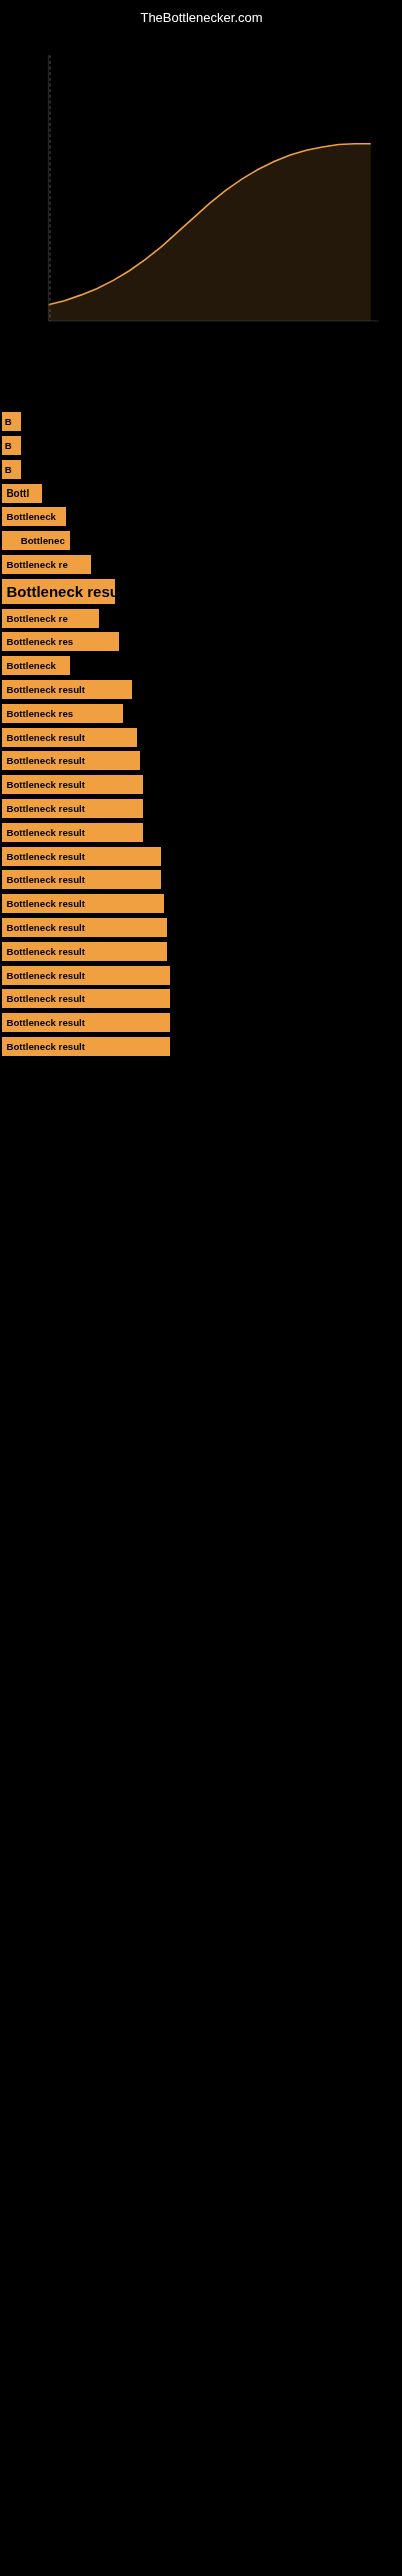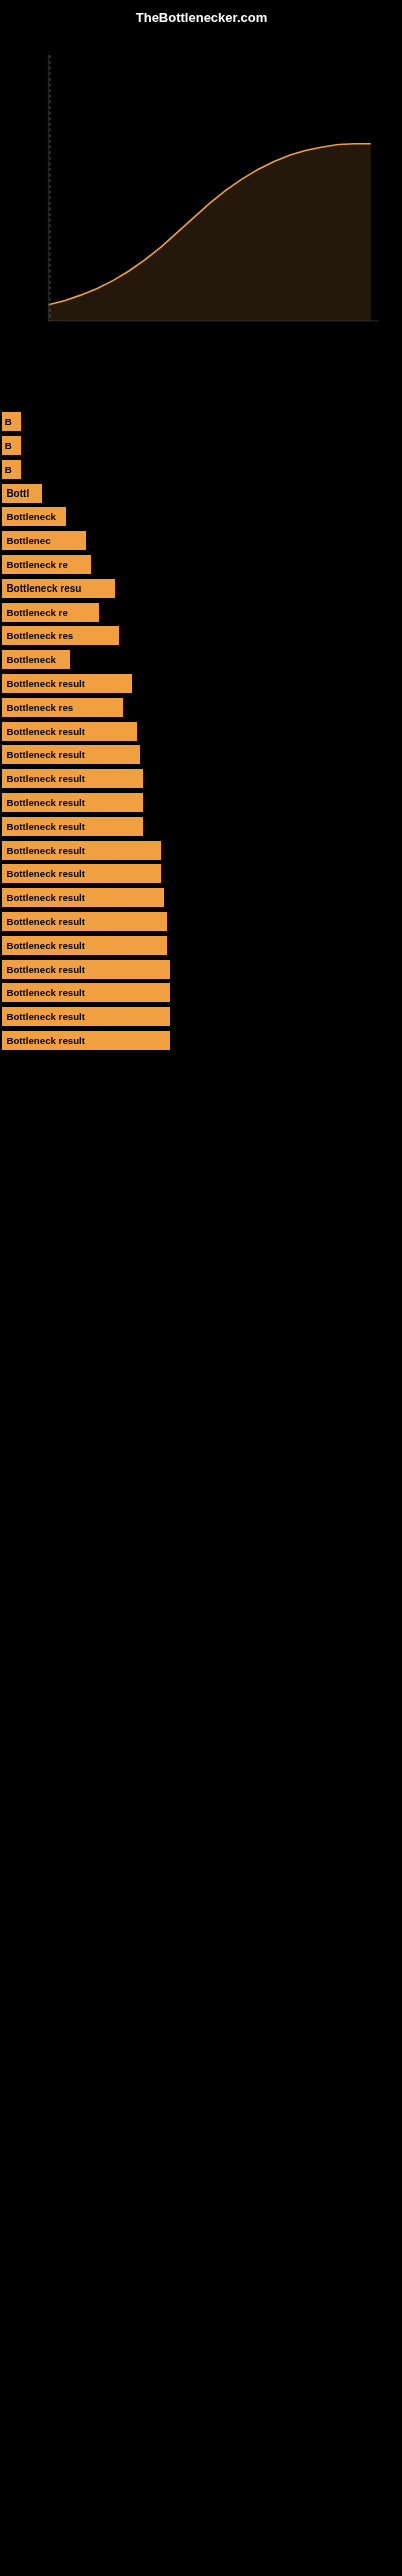--- a/index.html
+++ b/index.html
@@ -15,21 +15,21 @@
       font-family: Arial, sans-serif;
       position: relative;
       overflow-x: hidden;
     }
 
     .site-title {
       color: #ffffff;
       font-size: 13px;
       text-align: center;
       padding: 9.7px 0 6.4px 0;
-      font-weight: bold;
+      font-weight: normal;
     }
 
     .chart-area {
       width: 100%;
       height: 306px;
       background-color: #000000;
       position: relative;
     }
 
     .chart-svg {
@@ -84,23 +84,23 @@
 <div class="bottleneck-items-container">
 
   <div class="bottleneck-item item-1" style="visibility:hidden;height:24px;"></div>
   <div class="bottleneck-item item-2" style="visibility:hidden;height:24px;"></div>
 
   <div class="bottleneck-item" style="width:19.3px;overflow:hidden;font-size:9.7px;padding:4px 3.2px;margin:4.8px 1.6px;">B</div>
   <div class="bottleneck-item" style="width:19.3px;overflow:hidden;font-size:9.7px;padding:4px 3.2px;margin:4.8px 1.6px;">B</div>
   <div class="bottleneck-item" style="width:19.3px;overflow:hidden;font-size:9.7px;padding:4px 3.2px;margin:4.8px 1.6px;">B</div>
   <div class="bottleneck-item" style="width:40px;overflow:hidden;font-size:10px;padding:4px 4.8px;margin:4.8px 1.6px;">Bottl</div>
   <div class="bottleneck-item" style="width:64px;overflow:hidden;font-size:9.7px;padding:4px 4.8px;margin:4.8px 1.6px;">Bottleneck</div>
-  <div class="bottleneck-item" style="width:84px;overflow:hidden;font-size:9.7px;padding:4px 4.8px;margin:4.8px 1.6px;">Bottlenec</div>
+  <div class="bottleneck-item" style="width:68px;overflow:hidden;font-size:9.7px;padding:4px 4.8px;margin:4.8px 1.6px;text-align:right;">Bottlenec</div>
   <div class="bottleneck-item" style="width:89px;overflow:hidden;font-size:9.7px;padding:4px 4.8px;margin:4.8px 1.6px;">Bottleneck re</div>
-  <div class="bottleneck-item" style="width:113px;overflow:hidden;font-size:10px;padding:4px 4.8px;margin:4.8px 1.6px;">Bottleneck resu</div>
+  <div class="bottleneck-item" style="width:113px;overflow:hidden;font-size:15px;padding:4px 4.8px;margin:4.8px 1.6px;">Bottleneck resu</div>
   <div class="bottleneck-item" style="width:97px;overflow:hidden;font-size:9.7px;padding:4px 4.8px;margin:4.8px 1.6px;">Bottleneck re</div>
   <div class="bottleneck-item" style="width:117px;overflow:hidden;font-size:9.7px;padding:4px 4.8px;margin:4.8px 1.6px;">Bottleneck res</div>
   <div class="bottleneck-item" style="width:68px;overflow:hidden;font-size:9.7px;padding:4px 4.8px;margin:4.8px 1.6px;">Bottleneck</div>
   <div class="bottleneck-item" style="width:130px;overflow:hidden;font-size:9.7px;padding:4px 4.8px;margin:4.8px 1.6px;">Bottleneck result</div>
   <div class="bottleneck-item" style="width:121px;overflow:hidden;font-size:9.7px;padding:4px 4.8px;margin:4.8px 1.6px;">Bottleneck res</div>
   <div class="bottleneck-item" style="width:135px;overflow:hidden;font-size:9.7px;padding:4px 4.8px;margin:4.8px 1.6px;">Bottleneck result</div>
   <div class="bottleneck-item" style="width:138px;overflow:hidden;font-size:9.7px;padding:4px 4.8px;margin:4.8px 1.6px;">Bottleneck result</div>
   <div class="bottleneck-item" style="width:141px;overflow:hidden;font-size:9.7px;padding:4px 4.8px;margin:4.8px 1.6px;">Bottleneck result</div>
   <div class="bottleneck-item" style="width:141px;overflow:hidden;font-size:9.7px;padding:4px 4.8px;margin:4.8px 1.6px;">Bottleneck result</div>
   <div class="bottleneck-item" style="width:141px;overflow:hidden;font-size:9.7px;padding:4px 4.8px;margin:4.8px 1.6px;">Bottleneck result</div>

